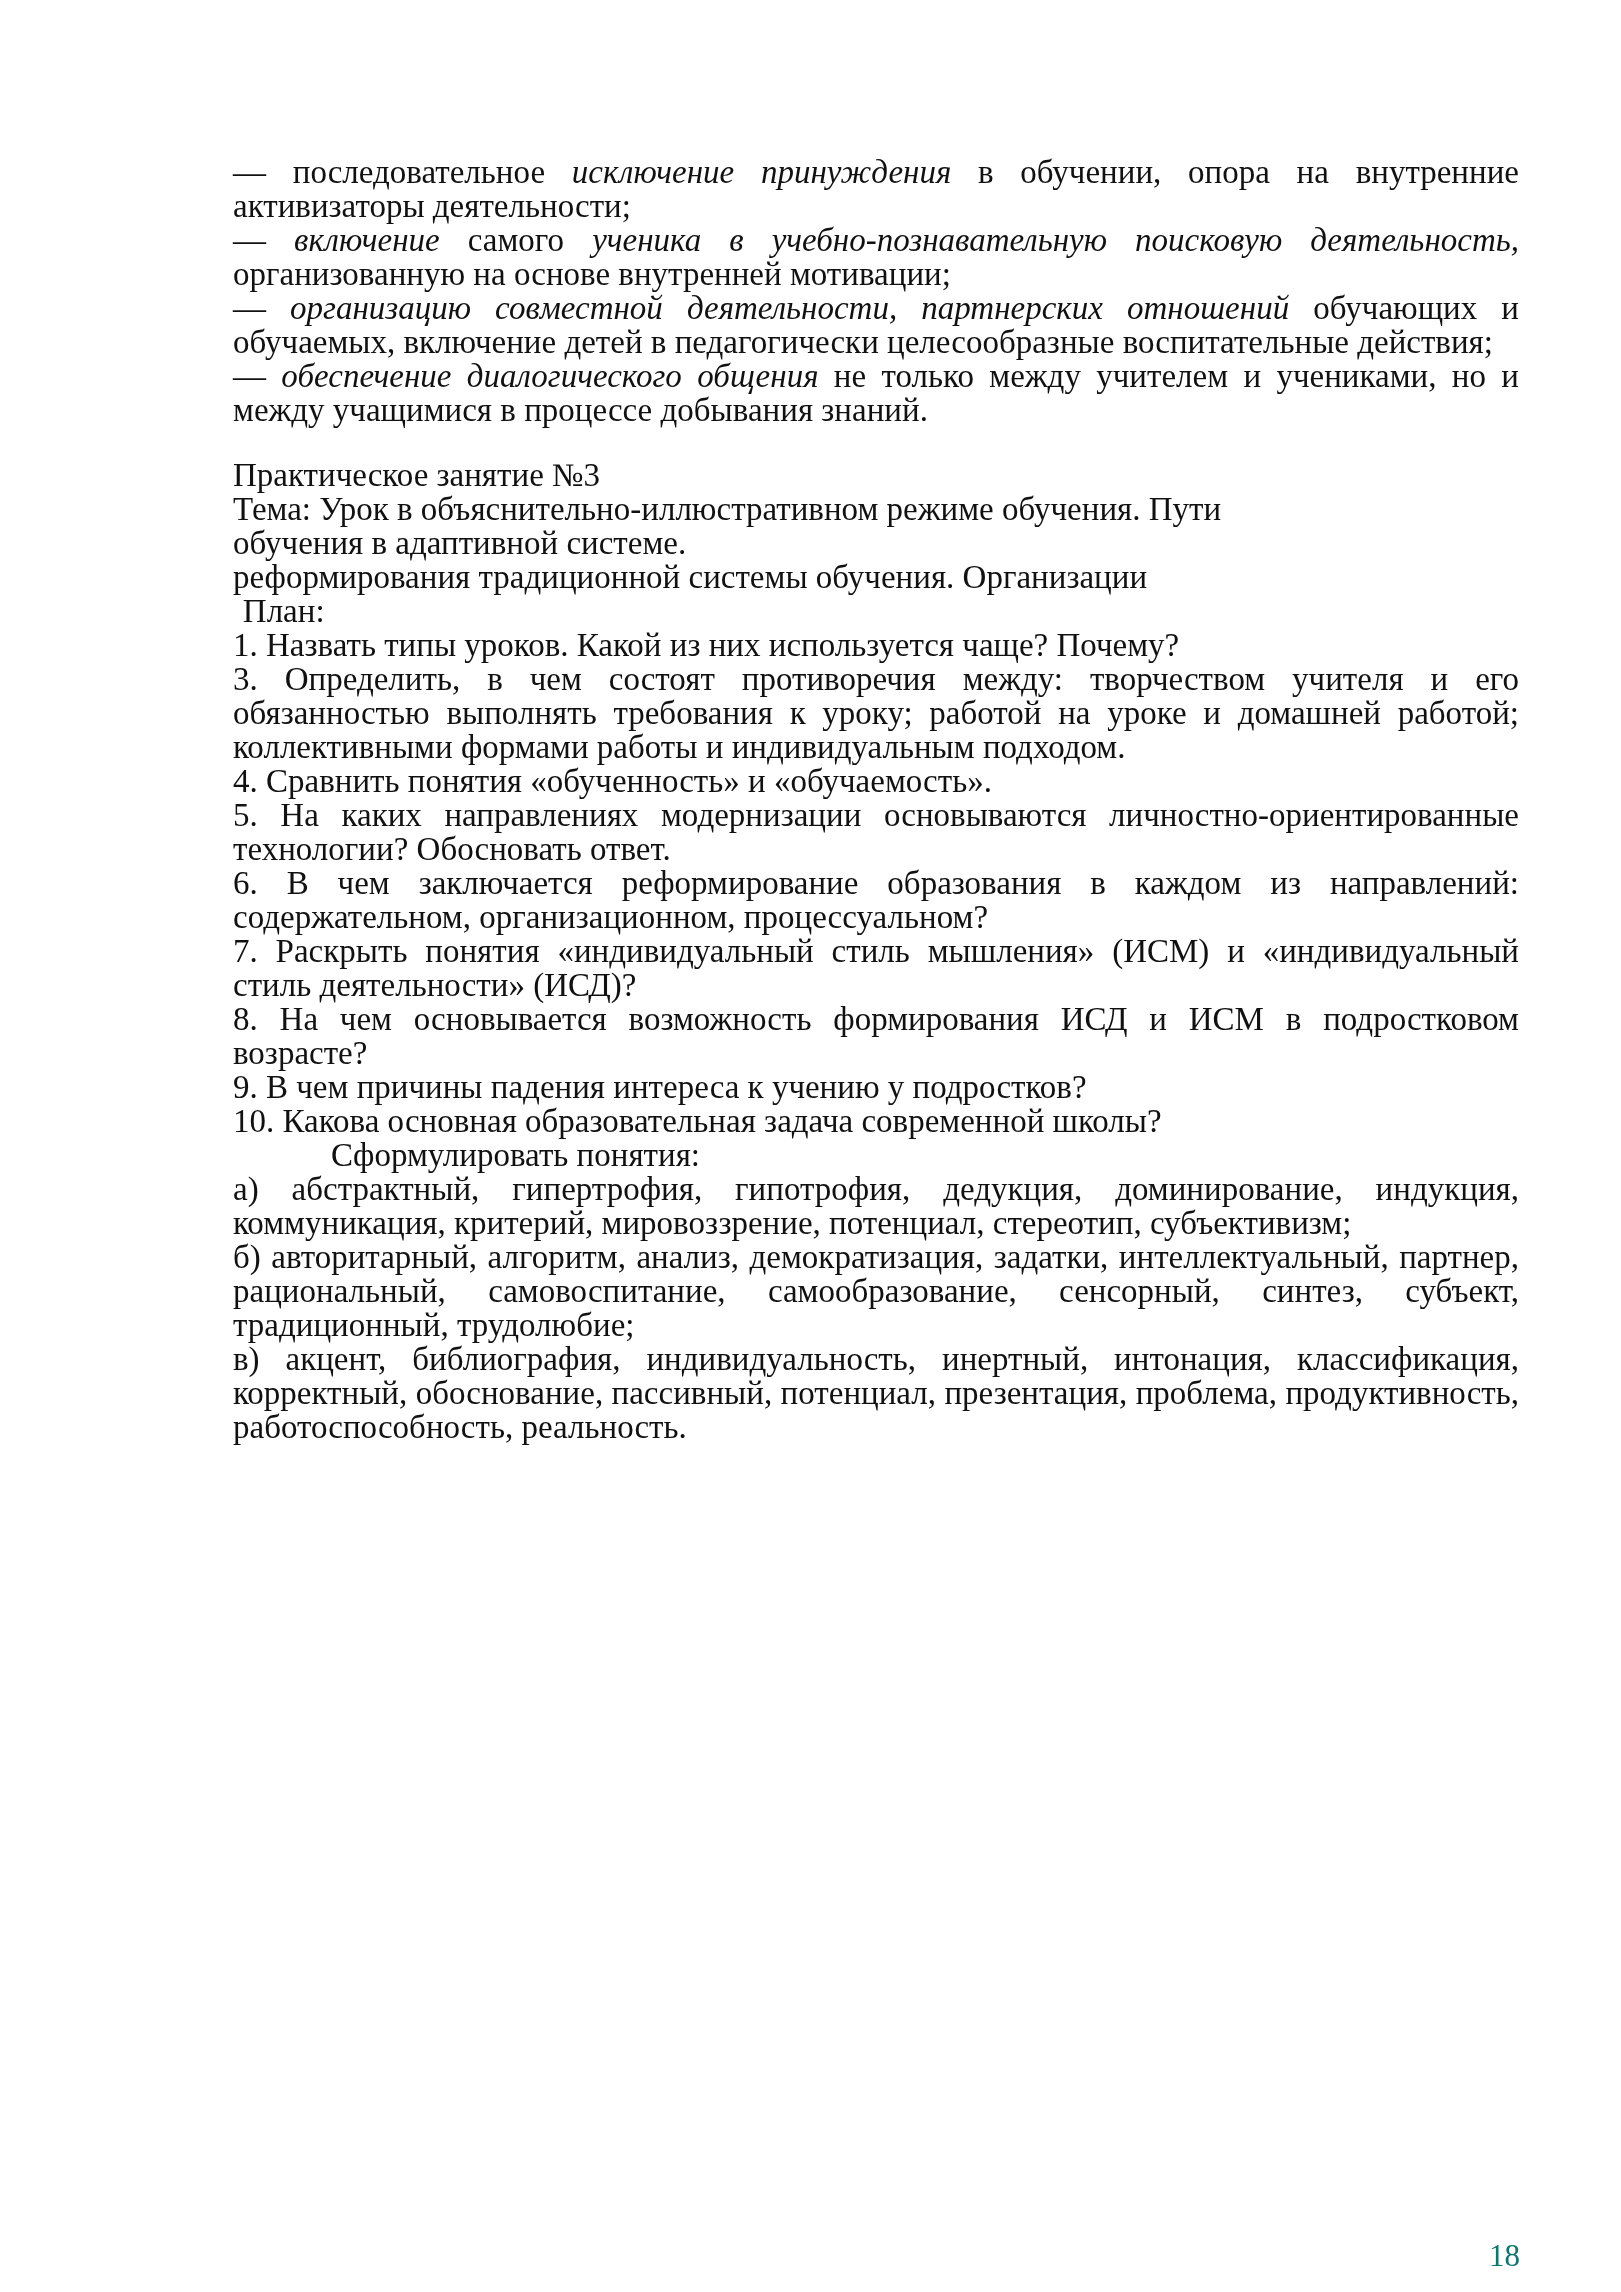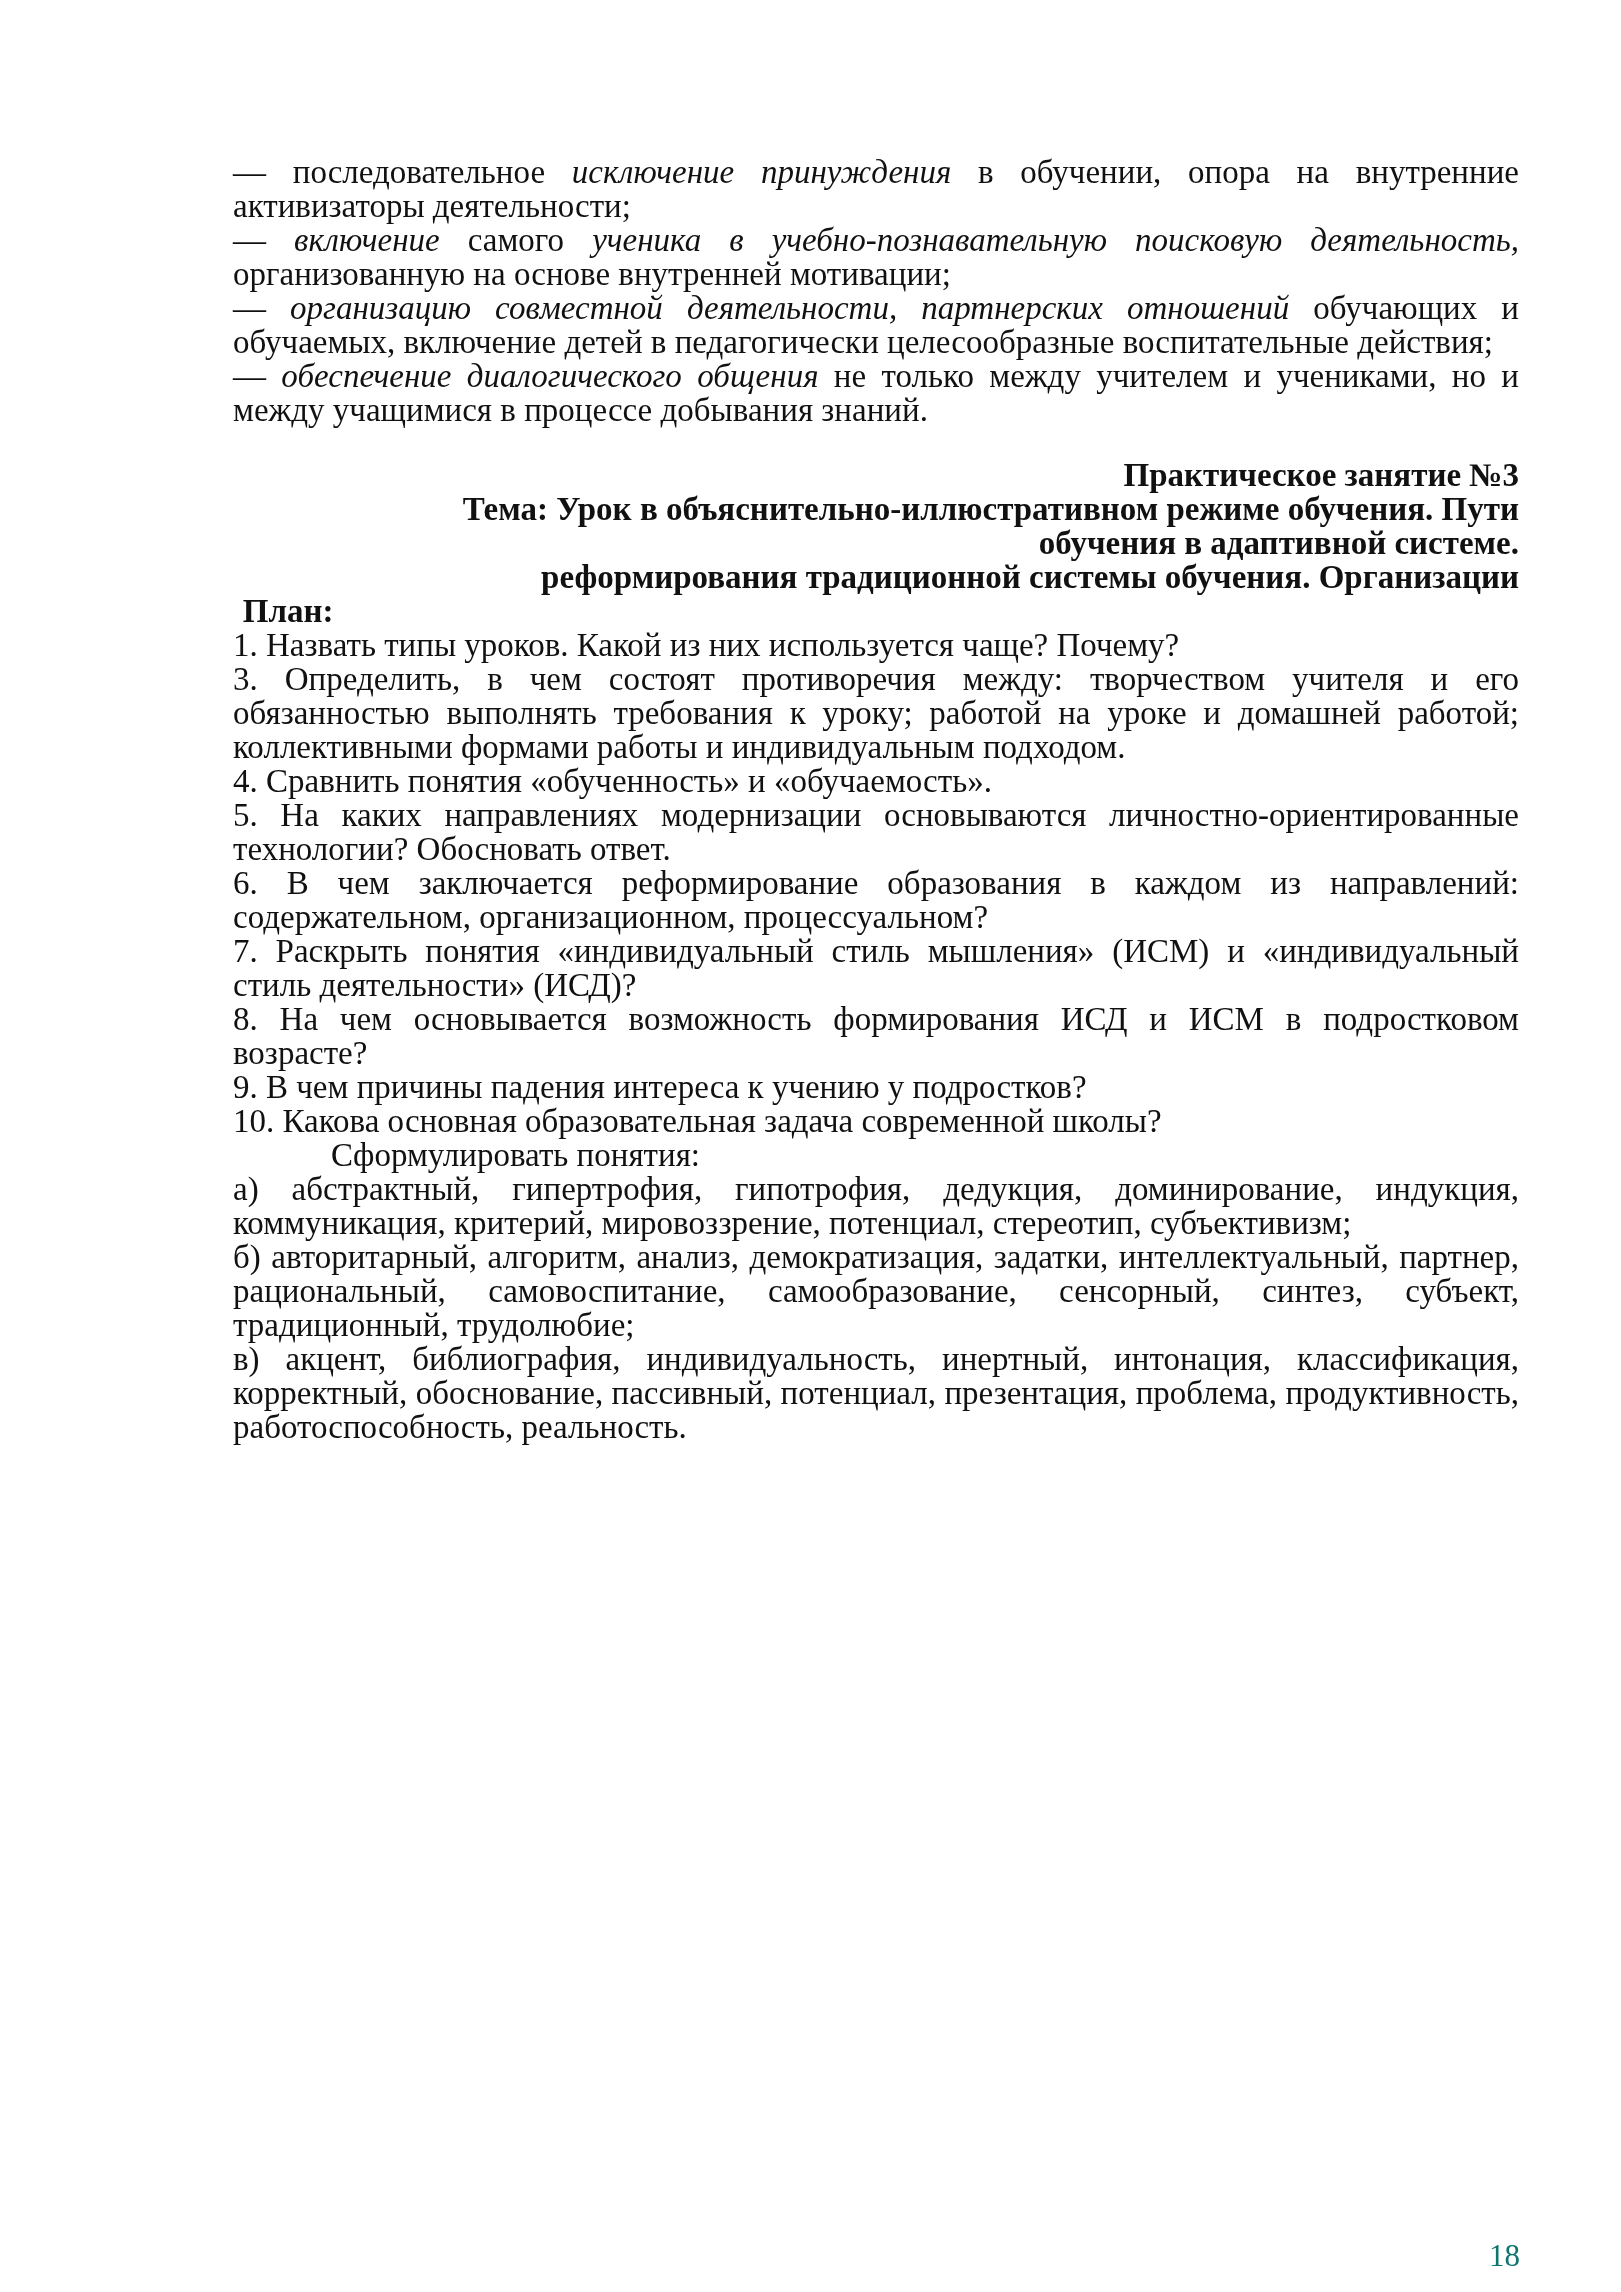--- a/index.html
+++ b/index.html
@@ -10,26 +10,26 @@
     top: 155px;
     width: 1286px;
     font-family: "Liberation Serif", serif;
     font-size: 33px;
     line-height: 34px;
     color: #111111;
   }
   .p { margin: 0; text-align: justify; text-align-last: left; }
   .i { font-style: italic; }
   .heading {
-    font-weight: bold;
-    text-align: right;
+    font-weight: normal;
+    text-align: left;
     margin: 0;
   }
   .heading-block { margin-top: 31px; }
-  .plan-label { font-weight: bold; margin: 0 0 0 9.8px; }
+  .plan-label { font-weight: normal; margin: 0 0 0 9.8px; }
   .indent { padding-left: 98px; }
   .page-number {
     position: absolute;
     right: 101px;
     top: 2238px;
     font-family: "Liberation Serif", serif;
     font-size: 31px;
     color: #0f766e;
   }
 </style>

